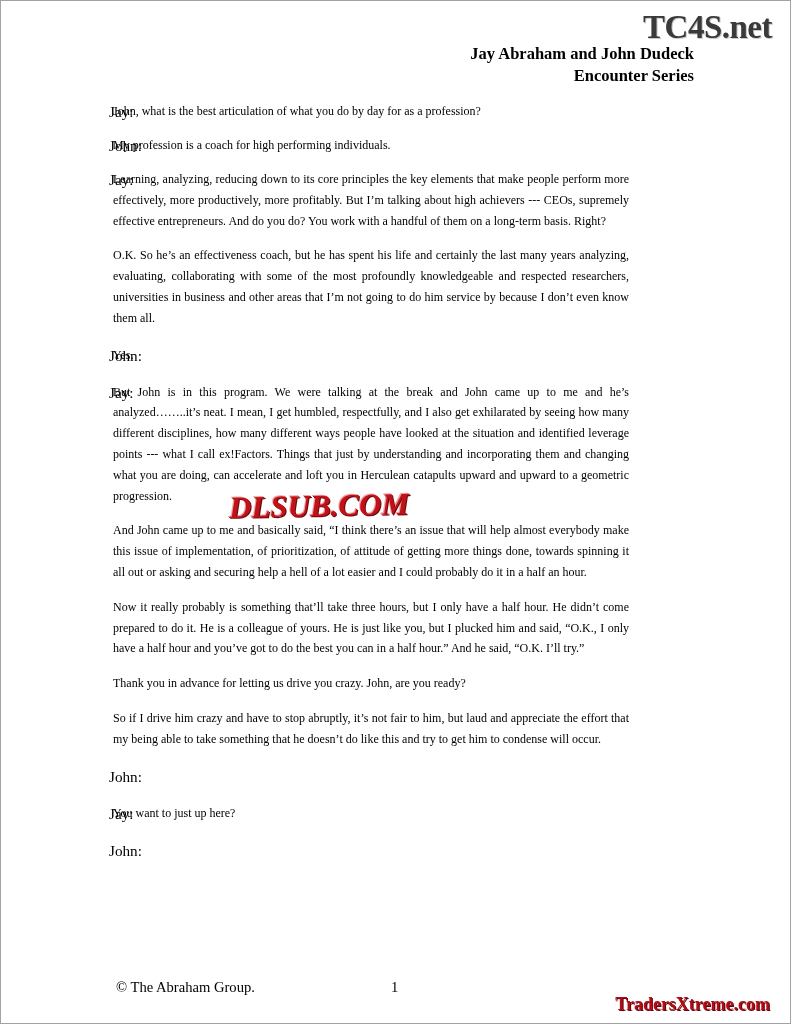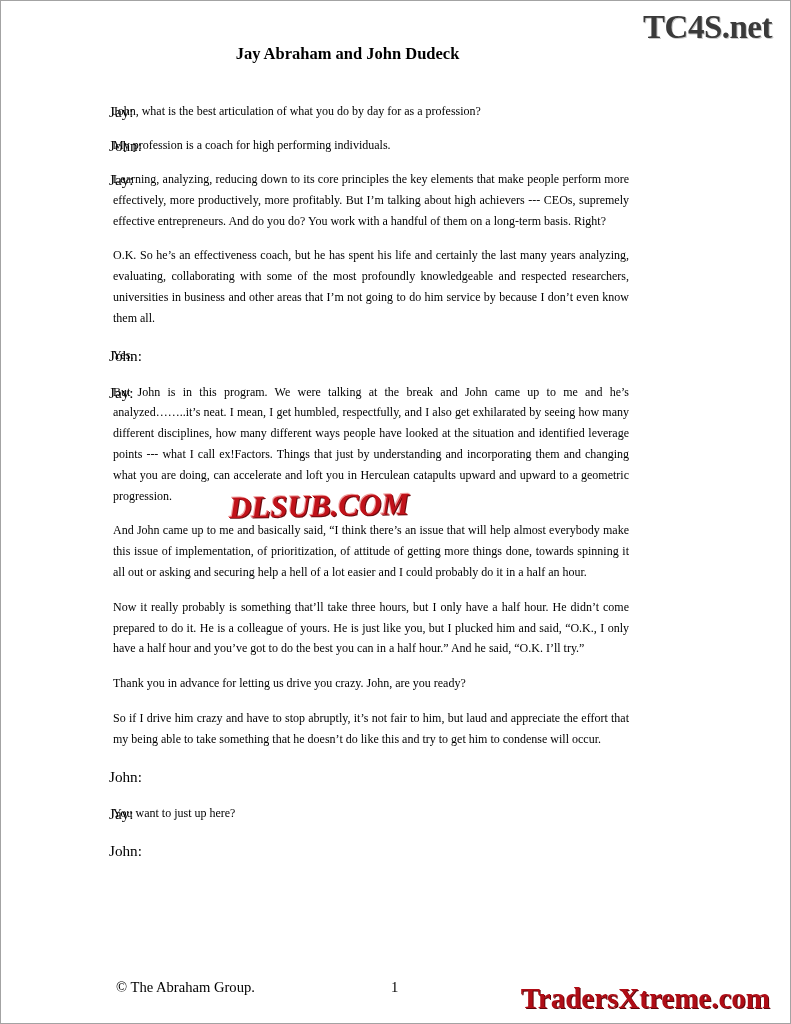--- a/index.html
+++ b/index.html
@@ -34,21 +34,21 @@
     font-weight: bold;
     color: #3a3a3a;
     letter-spacing: -0.5px;
     text-shadow: 1px 1px 0 #c9c9c9;
   }
   .doc-title {
     position: absolute;
     top: 42px;
     left: 0;
     width: 693px;
-    text-align: center;
+    text-align: right;
     font-size: 16.5px;
     font-weight: bold;
     line-height: 22px;
   }
   .doc-title .line2 {
     display: block;
   }
   .body-wrap {
     position: absolute;
     top: 100px;
@@ -115,36 +115,37 @@
     letter-spacing: 0px;
     text-shadow: 1px 1px 0 #6b0a0e, -1px -1px 0 #f0a0a0;
     transform: rotate(-1.2deg);
     white-space: nowrap;
   }
   .watermark-txt {
     position: absolute;
     right: 20px;
     bottom: 8px;
     font-family: "Liberation Serif", serif;
-    font-size: 29px;
+    font-size: 18px;
     font-weight: bold;
     color: #b00d16;
     text-shadow: 1px 1px 0 #5e0409;
     white-space: nowrap;
   }
 </style>
 </head>
 <body>
 
 <div class="page">
 
   <div class="watermark-tc4s">TC4S.net</div>
 
   <div class="doc-title">
     <span>Jay Abraham and John Dudeck</span>
+    <span class="line2">Encounter Series</span>
   </div>
 
   <div class="body-wrap">
 
     <div class="block">
       <div class="speaker">Jay:</div>
       <div class="text">
         <p class="para">John, what is the best articulation of what you do by day for as a profession?</p>
       </div>
     </div>

